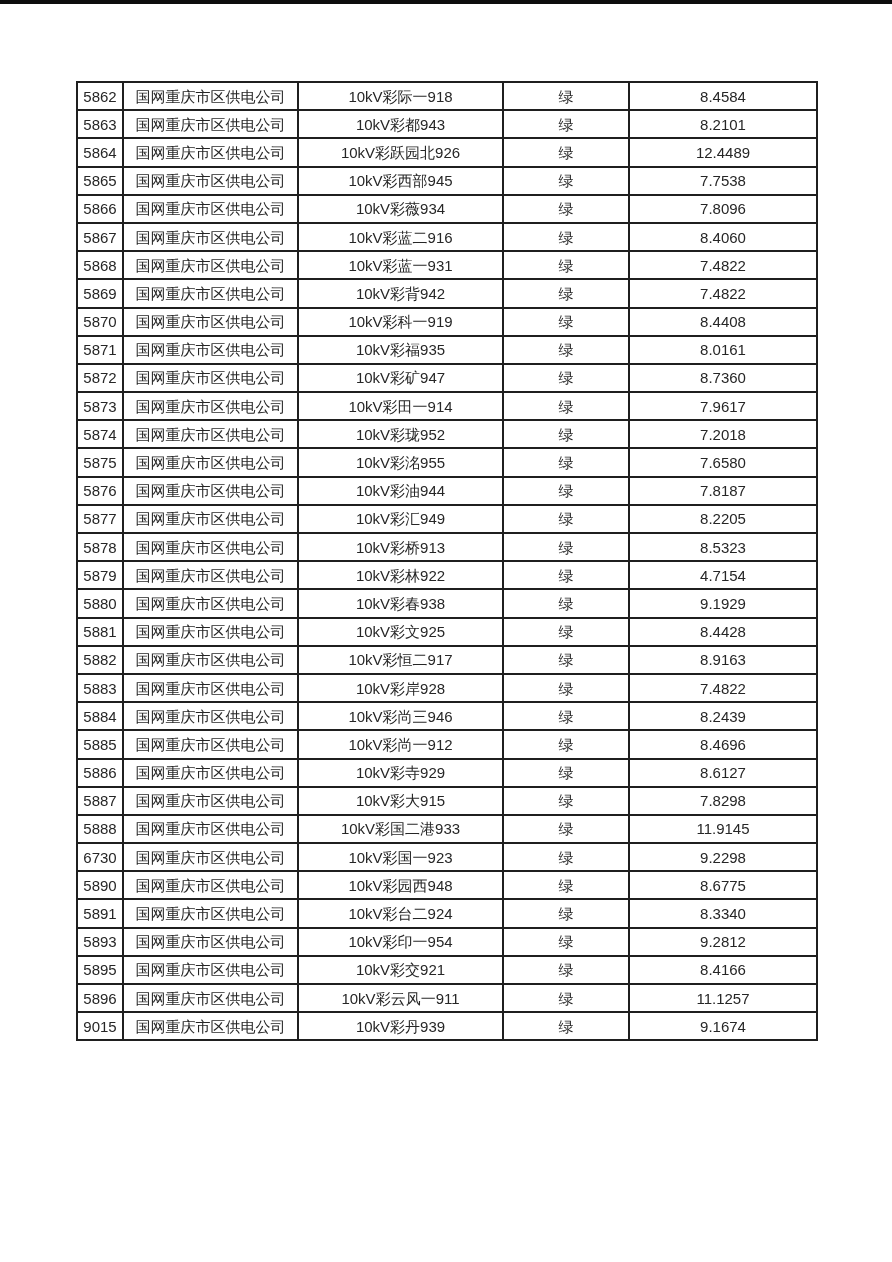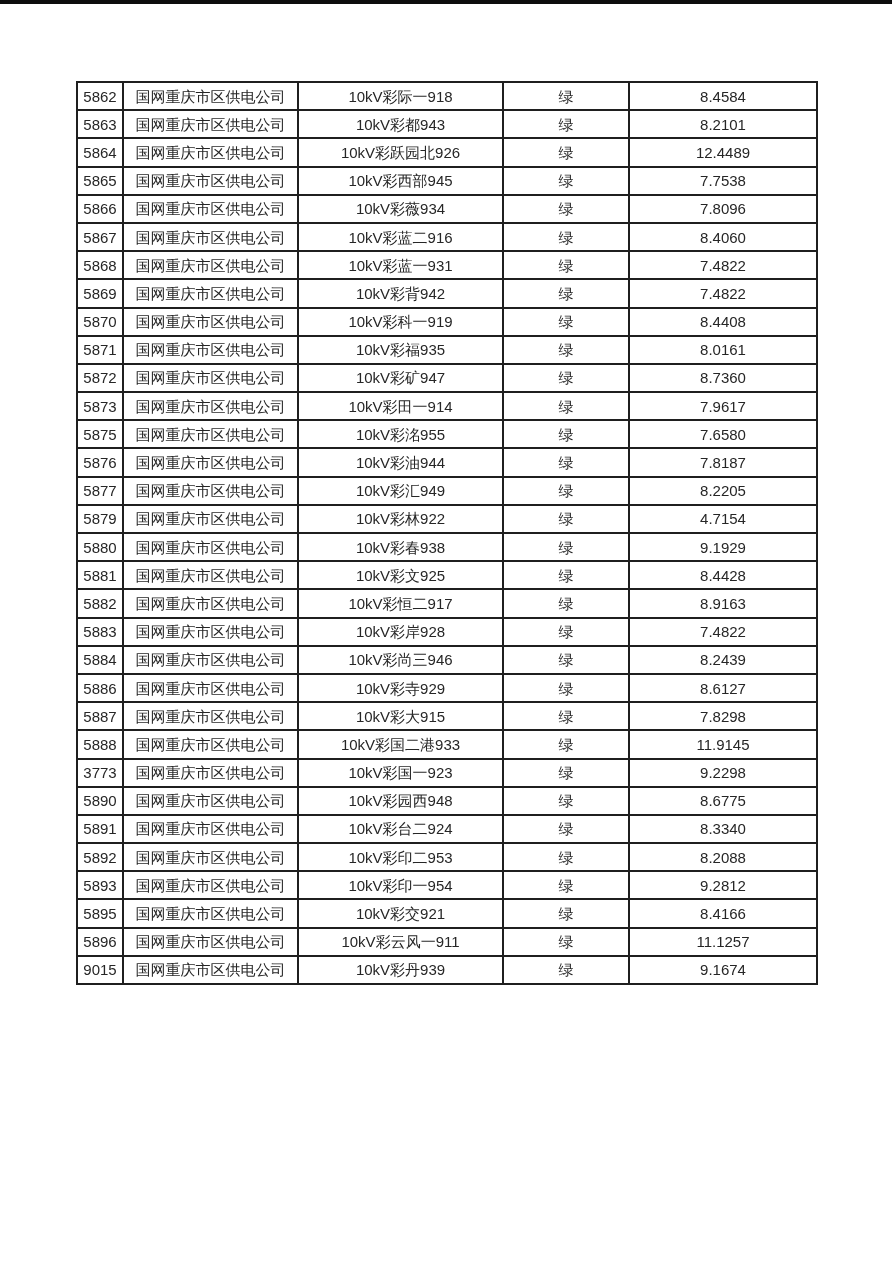--- a/index.html
+++ b/index.html
@@ -150,20 +150,27 @@
   </tr>
 
   <tr>
     <td>5873</td>
     <td>国网重庆市区供电公司</td>
     <td>10kV彩田一914</td>
     <td>绿</td>
     <td>7.9617</td>
   </tr>
 
+  <tr>
+    <td>5874</td>
+    <td>国网重庆市区供电公司</td>
+    <td>10kV彩珑952</td>
+    <td>绿</td>
+    <td>7.2018</td>
+  </tr>
 
   <tr>
     <td>5875</td>
     <td>国网重庆市区供电公司</td>
     <td>10kV彩洺955</td>
     <td>绿</td>
     <td>7.6580</td>
   </tr>
 
   <tr>
@@ -175,20 +182,27 @@
   </tr>
 
   <tr>
     <td>5877</td>
     <td>国网重庆市区供电公司</td>
     <td>10kV彩汇949</td>
     <td>绿</td>
     <td>8.2205</td>
   </tr>
 
+  <tr>
+    <td>5878</td>
+    <td>国网重庆市区供电公司</td>
+    <td>10kV彩桥913</td>
+    <td>绿</td>
+    <td>8.5323</td>
+  </tr>
 
   <tr>
     <td>5879</td>
     <td>国网重庆市区供电公司</td>
     <td>10kV彩林922</td>
     <td>绿</td>
     <td>4.7154</td>
   </tr>
 
   <tr>
@@ -224,20 +238,27 @@
   </tr>
 
   <tr>
     <td>5884</td>
     <td>国网重庆市区供电公司</td>
     <td>10kV彩尚三946</td>
     <td>绿</td>
     <td>8.2439</td>
   </tr>
 
+  <tr>
+    <td>5885</td>
+    <td>国网重庆市区供电公司</td>
+    <td>10kV彩尚一912</td>
+    <td>绿</td>
+    <td>8.4696</td>
+  </tr>
 
   <tr>
     <td>5886</td>
     <td>国网重庆市区供电公司</td>
     <td>10kV彩寺929</td>
     <td>绿</td>
     <td>8.6127</td>
   </tr>
 
   <tr>
@@ -250,21 +271,21 @@
 
   <tr>
     <td>5888</td>
     <td>国网重庆市区供电公司</td>
     <td>10kV彩国二港933</td>
     <td>绿</td>
     <td>11.9145</td>
   </tr>
 
   <tr>
-    <td>3773</td>
+    <td>6730</td>
     <td>国网重庆市区供电公司</td>
     <td>10kV彩国一923</td>
     <td>绿</td>
     <td>9.2298</td>
   </tr>
 
   <tr>
     <td>5890</td>
     <td>国网重庆市区供电公司</td>
     <td>10kV彩园西948</td>
@@ -273,27 +294,20 @@
   </tr>
 
   <tr>
     <td>5891</td>
     <td>国网重庆市区供电公司</td>
     <td>10kV彩台二924</td>
     <td>绿</td>
     <td>8.3340</td>
   </tr>
 
-  <tr>
-    <td>5892</td>
-    <td>国网重庆市区供电公司</td>
-    <td>10kV彩印二953</td>
-    <td>绿</td>
-    <td>8.2088</td>
-  </tr>
 
   <tr>
     <td>5893</td>
     <td>国网重庆市区供电公司</td>
     <td>10kV彩印一954</td>
     <td>绿</td>
     <td>9.2812</td>
   </tr>
 
 

